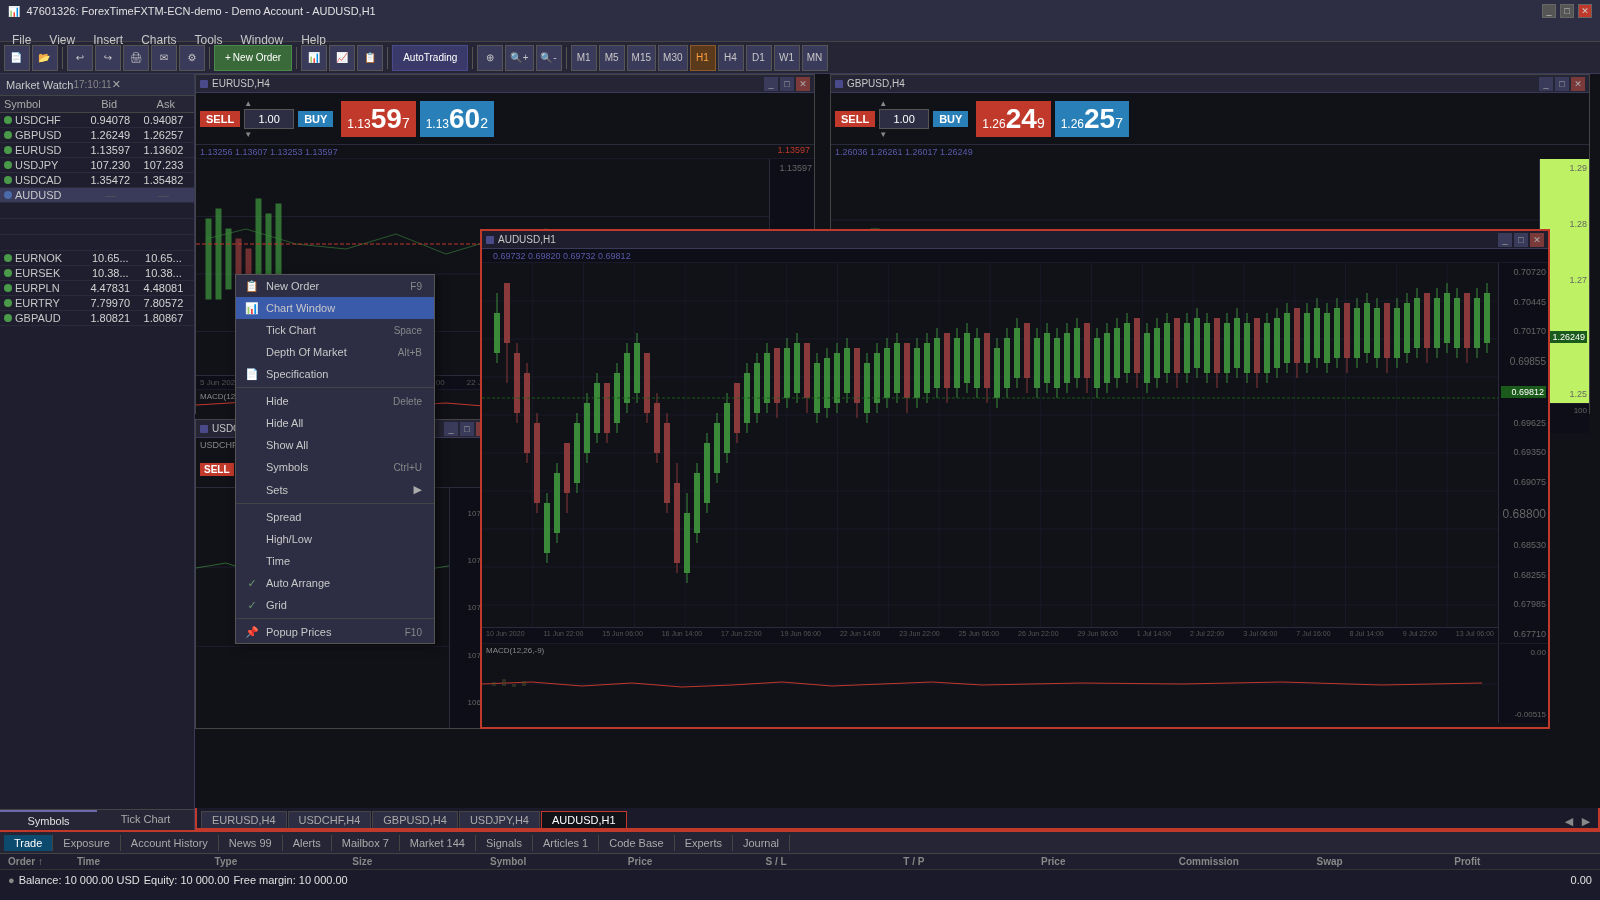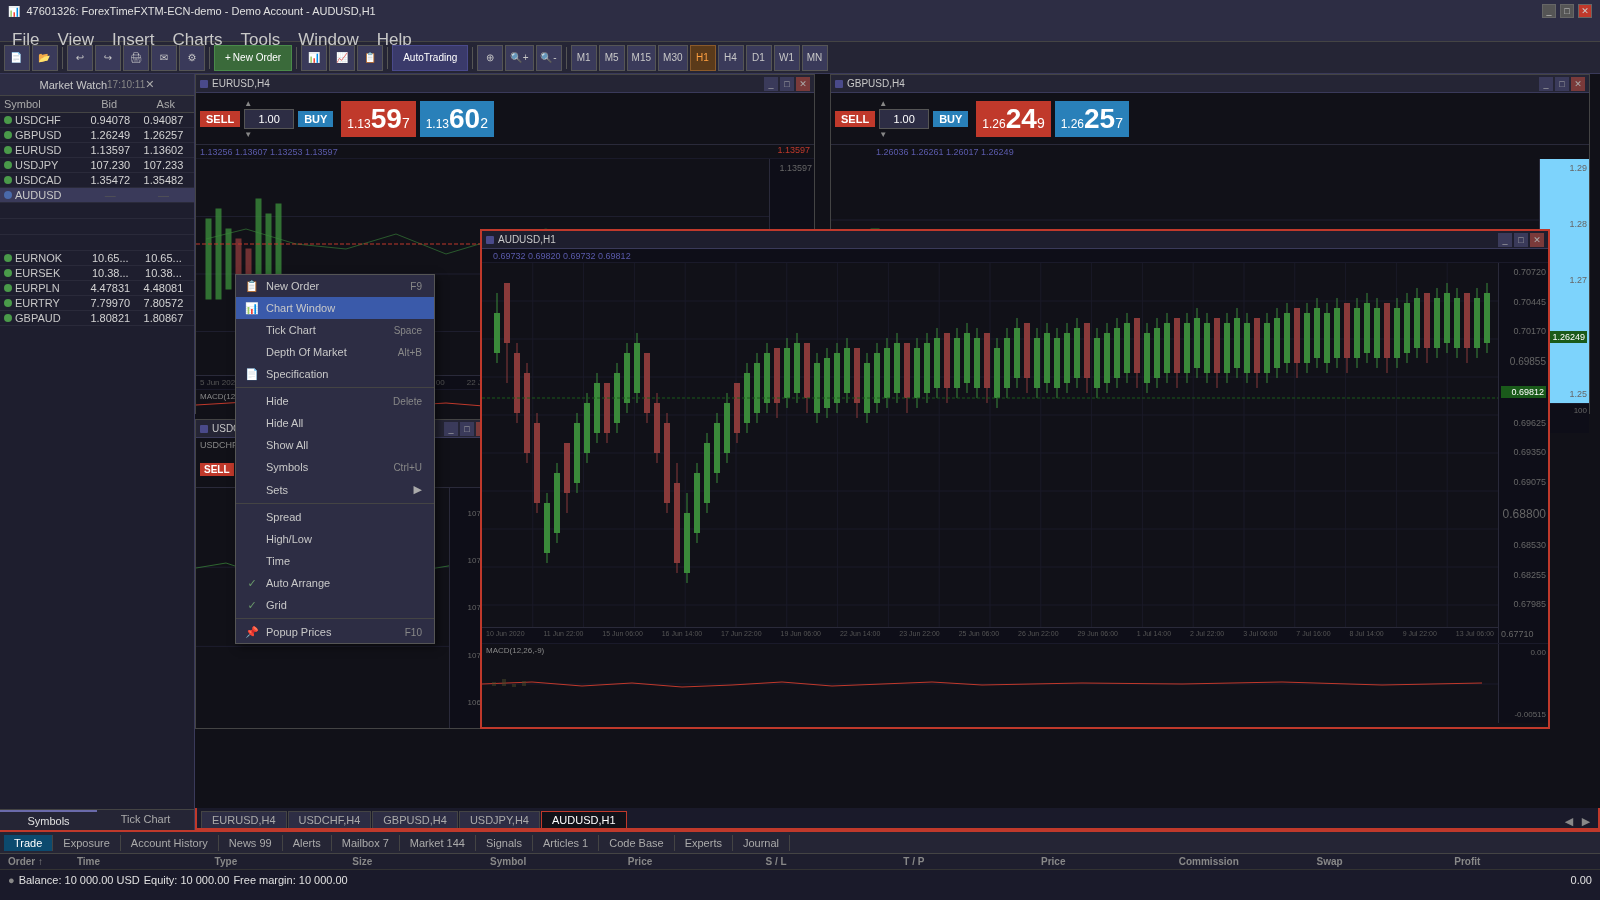--- a/index.html
+++ b/index.html
@@ -7,35 +7,35 @@
 
     
     .title-bar { height: 22px; background: #2d2d44; display: flex; align-items: center; justify-content: space-between; padding: 0 8px; color: #e0e0e0; font-size: 11px; }
     .title-bar-left { display: flex; align-items: center; gap: 6px; }
     .title-bar-controls { display: flex; gap: 4px; }
     .tb-btn { width: 14px; height: 14px; border: 1px solid #666; background: #555; color: #ccc; font-size: 9px; display: flex; align-items: center; justify-content: center; cursor: pointer; }
     .tb-btn.close { background: #c0392b; }
 
     
     .menu-bar { height: 20px; background: #2d2d44; display: flex; align-items: center; padding: 0 4px; border-bottom: 1px solid #444; gap: 2px; }
-    .menu-item { padding: 2px 8px; color: #c8c8c8; cursor: pointer; font-size: 17px; margin-top: 16px; }
+    .menu-item { padding: 2px 8px; color: #c8c8c8; cursor: pointer; font-size: 12px; margin-top: 16px; }
 
     
     .toolbar { height: 32px; background: #252535; display: flex; align-items: center; padding: 0 4px; gap: 2px; border-bottom: 1px solid #3a3a5a; }
     .toolbar-btn { height: 26px; min-width: 26px; background: #3a3a5a; border: 1px solid #555; color: #c8c8c8; font-size: 10px; cursor: pointer; display: flex; align-items: center; justify-content: center; padding: 0 4px; gap: 2px; }
     .toolbar-sep { width: 1px; height: 22px; background: #555; margin: 0 2px; }
     .new-order-btn { background: #3a6a3a; border-color: #4a8a4a; color: #fff; padding: 0 10px; }
     .auto-trading-btn { background: #3a3a6a; border-color: #4a4a8a; color: #fff; padding: 0 10px; }
 
     
     .main-content { display: flex; height: calc(900px - 22px - 20px - 32px - 22px - 28px - 20px); }
 
     
     .market-watch { width: 195px; background: #1e1e2e; border-right: 1px solid #3a3a5a; display: flex; flex-direction: column; flex-shrink: 0; }
-    .mw-header { height: 22px; background: #2d2d44; display: flex; align-items: center; justify-content: center; padding: 0 6px; border-bottom: 1px solid #444; }
+    .mw-header { height: 22px; background: #2d2d44; display: flex; align-items: center; justify-content: flex-start; padding: 0 6px; border-bottom: 1px solid #444; }
     .mw-close { cursor: pointer; color: #aaa; }
     .mw-columns { display: flex; background: #252535; border-bottom: 1px solid #444; }
     .mw-col { flex: 1; padding: 2px 4px; font-size: 11px; color: #aaa; text-align: center; }
     .mw-col:first-child { text-align: left; flex: 1.5; }
     .mw-rows { flex: 1; overflow: hidden; }
     .mw-row { display: flex; padding: 1px 4px; cursor: pointer; border-bottom: 1px solid #2a2a3a; }
     .mw-row.selected { background: #3a3a5a; }
     .mw-symbol { flex: 1.5; color: #c8c8c8; font-size: 11px; display: flex; align-items: center; gap: 3px; }
     .mw-bid { flex: 1; text-align: center; color: #d4d4d4; font-size: 11px; }
     .mw-ask { flex: 1; text-align: center; color: #d4d4d4; font-size: 11px; }
@@ -398,21 +398,21 @@
             <span style="font-size:28px;font-weight:bold;color:#fff;">24</span>
             <span style="font-size:14px;color:#fff;vertical-align:super;">9</span>
           </div>
           <div style="display:flex;align-items:baseline;background:#2980b9;padding:2px 6px;">
             <span style="font-size:12px;color:#fff;">1.26</span>
             <span style="font-size:28px;font-weight:bold;color:#fff;">25</span>
             <span style="font-size:14px;color:#fff;vertical-align:super;">7</span>
           </div>
         </div>
         <div style="height:14px;background:#111118;padding:0 4px;">
-          <span style="font-size:9px;color:#5a5aaa;margin-left:41px;">1.26036 1.26261 1.26017 1.26249</span>
+          <span style="font-size:9px;color:#5a5aaa;">1.26036 1.26261 1.26017 1.26249</span>
         </div>
 
         <div style="height:244px;position:relative;overflow:hidden;background:#111118;">
           <svg width="100%" height="100%">
             <line x1="0" y1="25%" x2="100%" y2="25%" stroke="#1e1e2e" stroke-width="1"></line>
             <line x1="0" y1="50%" x2="100%" y2="50%" stroke="#1e1e2e" stroke-width="1"></line>
             <line x1="0" y1="75%" x2="100%" y2="75%" stroke="#1e1e2e" stroke-width="1"></line>
             <polyline points="0,120 80,110 160,125 240,115 320,130 400,120 480,110 560,125 640,115 720,120" fill="none" stroke="#3a8a3a" stroke-width="1" opacity="0.7"></polyline>
 
             <g fill="#3a8a3a" stroke="#2a7a2a" stroke-width="1">
@@ -420,21 +420,21 @@
               <rect x="40" y="70" width="8" height="80"></rect>
               <rect x="60" y="90" width="8" height="50"></rect>
               <rect x="100" y="85" width="8" height="70"></rect>
               <rect x="130" y="75" width="8" height="90"></rect>
             </g>
             <g fill="#8a3a3a" stroke="#7a2a2a" stroke-width="1">
               <rect x="80" y="100" width="8" height="50"></rect>
               <rect x="110" y="95" width="8" height="55"></rect>
             </g>
           </svg>
-          <div style="position:absolute;right:0;top:0;bottom:0;width:50px;background:#7dd3fc;border-left:1px solid #2a2a3a;display:flex;flex-direction:column;justify-content:space-between;padding:4px 2px;">
+          <div style="position:absolute;right:0;top:0;bottom:0;width:50px;background:#bef264;border-left:1px solid #2a2a3a;display:flex;flex-direction:column;justify-content:space-between;padding:4px 2px;">
             <span style="font-size:9px;color:#666;text-align:right;">1.29</span>
             <span style="font-size:9px;color:#666;text-align:right;">1.28</span>
             <span style="font-size:9px;color:#666;text-align:right;">1.27</span>
             <span style="font-size:9px;color:#fff;background:#1a5a1a;padding:1px 2px;text-align:right;">1.26249</span>
             <span style="font-size:9px;color:#666;text-align:right;">1.25</span>
           </div>
         </div>
 
         <div style="height:30px;background:#111118;border-top:1px solid #1a1a2a;position:relative;">
           <svg width="calc(100% - 50px)" height="100%">
@@ -847,21 +847,21 @@
             <span style="font-size:9px;color:#666;text-align:right;">0.70170</span>
             <span style="font-size:10px;color:#666;text-align:right;">0.69855</span>
             <span style="font-size:9px;color:#fff;background:#1a5a1a;padding:1px 2px;text-align:right;">0.69812</span>
             <span style="font-size:9px;color:#666;text-align:right;">0.69625</span>
             <span style="font-size:9px;color:#666;text-align:right;">0.69350</span>
             <span style="font-size:9px;color:#666;text-align:right;">0.69075</span>
             <span style="font-size:12px;color:#666;text-align:right;">0.68800</span>
             <span style="font-size:9px;color:#666;text-align:right;">0.68530</span>
             <span style="font-size:9px;color:#666;text-align:right;">0.68255</span>
             <span style="font-size:9px;color:#666;text-align:right;">0.67985</span>
-            <span style="font-size:9px;color:#666;text-align:left;">0.67710</span>
+            <span style="font-size:9px;color:#666;text-align:right;">0.67710</span>
           </div>
           
           <div style="position:absolute;bottom:0;left:0;right:50px;height:16px;background:#0e0e18;border-top:1px solid #2a2a3a;display:flex;justify-content:space-between;padding:2px 4px;">
             <span style="font-size:7px;color:#555;">10 Jun 2020</span>
             <span style="font-size:7px;color:#555;">11 Jun 22:00</span>
             <span style="font-size:7px;color:#555;">15 Jun 06:00</span>
             <span style="font-size:7px;color:#555;">16 Jun 14:00</span>
             <span style="font-size:7px;color:#555;">17 Jun 22:00</span>
             <span style="font-size:7px;color:#555;">19 Jun 06:00</span>
             <span style="font-size:7px;color:#555;">22 Jun 14:00</span>

